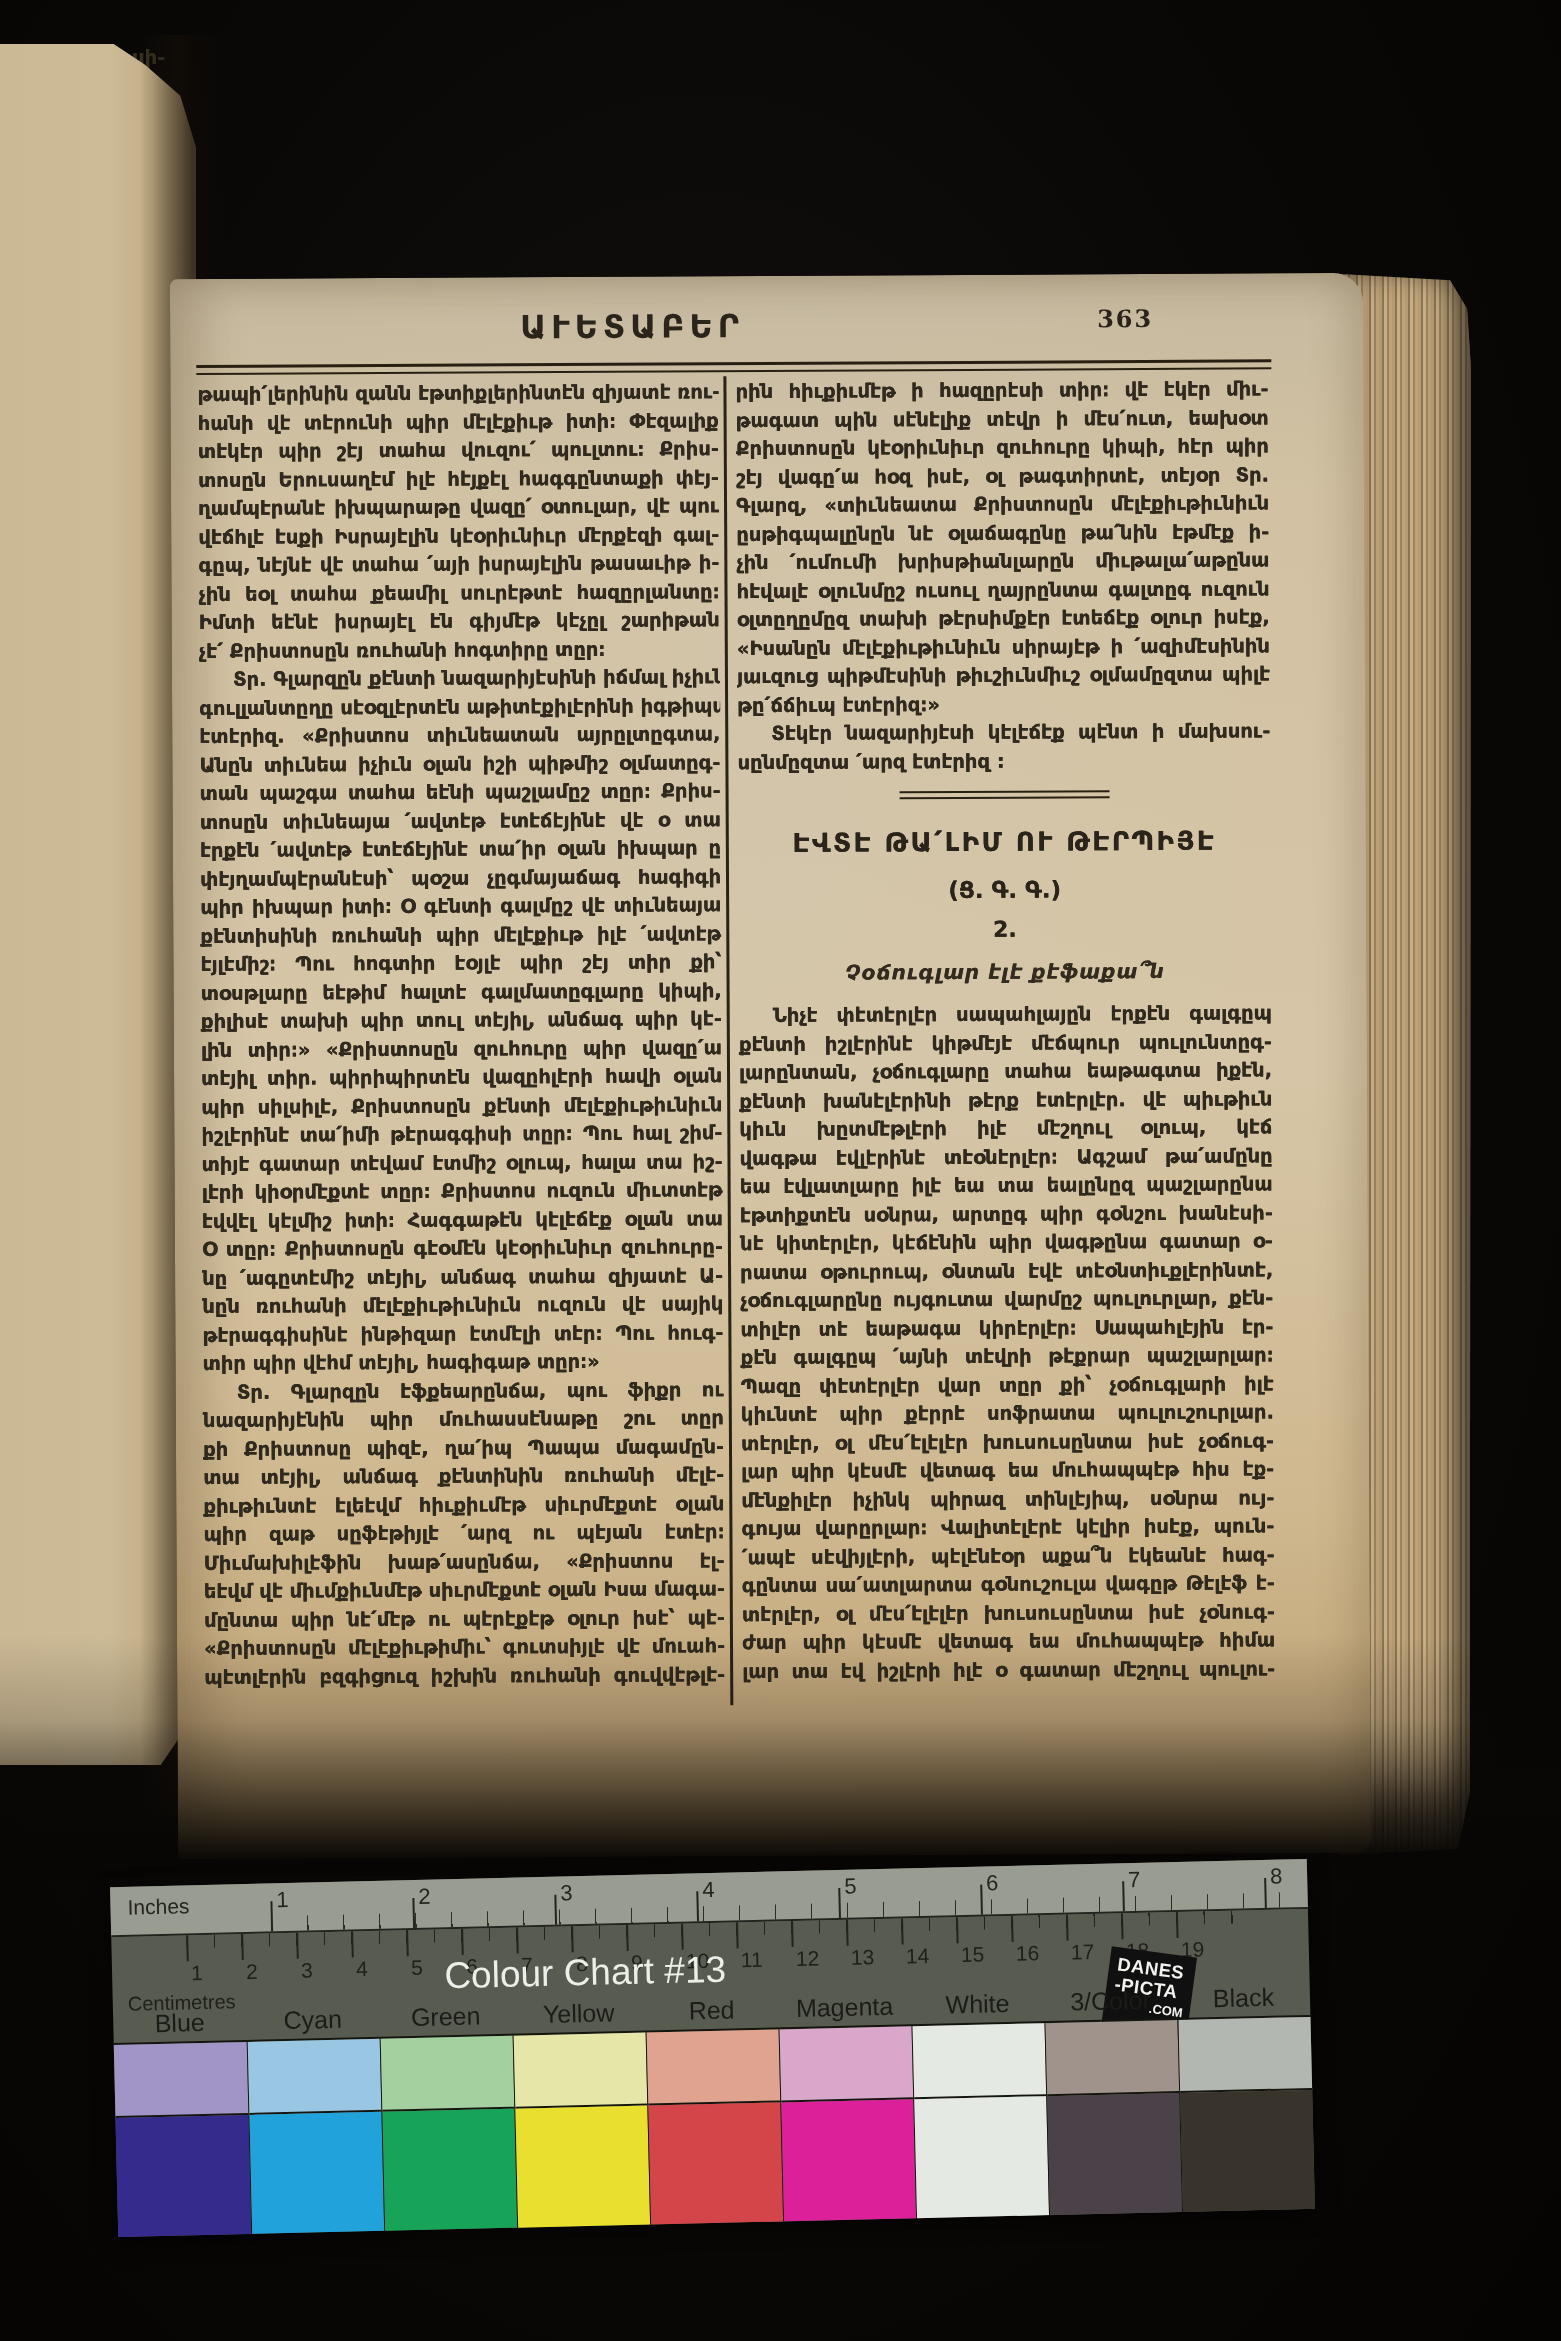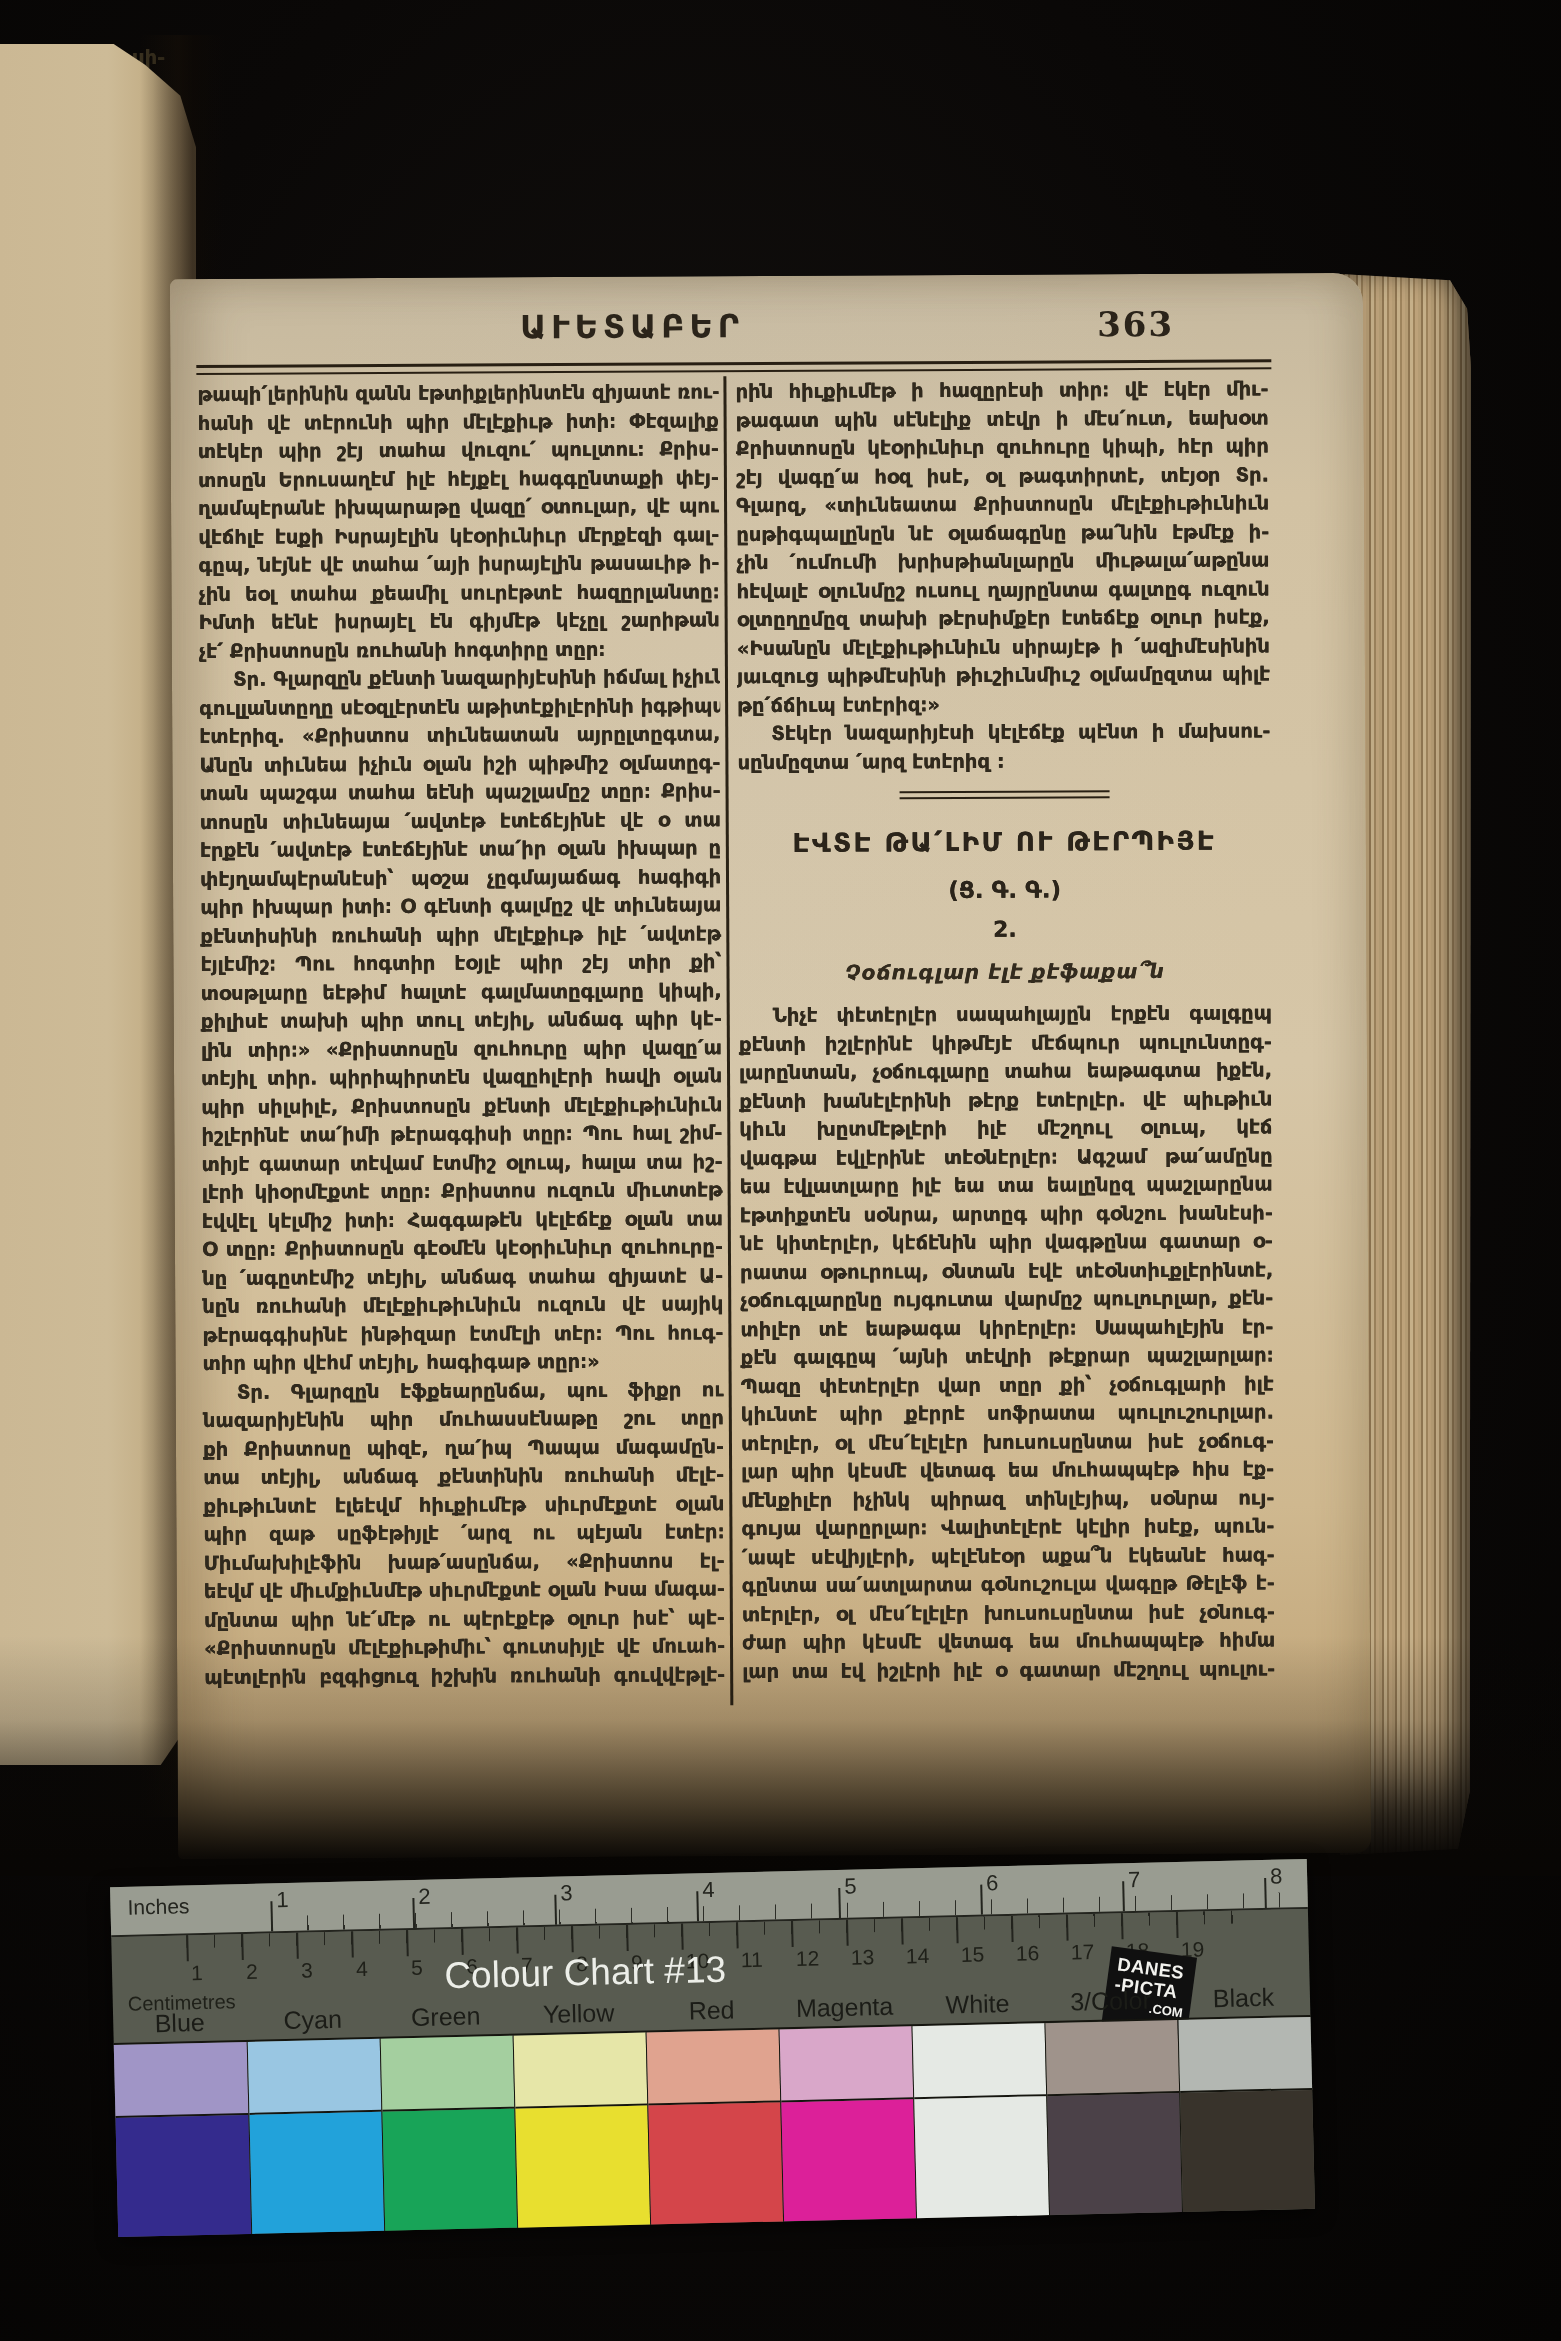--- a/index.html
+++ b/index.html
@@ -26,21 +26,21 @@
   
   .page{position:absolute;left:174px;top:276px;width:1193px;height:1580px;z-index:4;
      transform:rotate(-0.3deg);
      background:
        radial-gradient(ellipse at 50% 30%, rgba(205,205,205,.12) 0%, rgba(205,205,205,0) 60%),
        linear-gradient(180deg,#c6b99f 0%,#d2c2a3 14%,#d6c6a7 50%,#cfb88f 78%,#c0a477 94%,#b2945f 100%);
      border-radius:8px 30px 15px 5px;
      box-shadow:inset 30px 0 45px rgba(80,60,30,.25), inset -20px 0 35px rgba(90,70,40,.18);}
   .page-title{position:absolute;left:350px;top:31px;font-size:32px;font-weight:bold;
      letter-spacing:5px;color:#2b241a;}
-  .page-number{position:absolute;left:927px;top:30px;font-size:34px;font-weight:bold;
+  .page-number{position:absolute;left:927px;top:30px;font-size:24px;font-weight:bold;
      font-family:"DejaVu Serif", serif;color:#2b241a;letter-spacing:2px;}
   .double-rule{position:absolute;left:26px;top:86px;width:1075px;height:4.5px;
      border-top:3px solid #281f13;border-bottom:2.5px solid #281f13;}
   .col-divider{position:absolute;left:553px;top:100px;width:2.5px;height:1329px;background:#2a2215;}
   .col{position:absolute;top:102px;color:#30291d;font-size:19.5px;line-height:28.5px;
      font-weight:bold;text-shadow:0.2px 0 0 currentColor;}
   .col.left{left:27px;width:521px;}
   .col.right{left:565px;width:533px;}
   .tl{min-height:28.5px;text-align:justify;text-align-last:justify;overflow:hidden;white-space:nowrap;}
   .tl.ind{text-indent:34px;}

